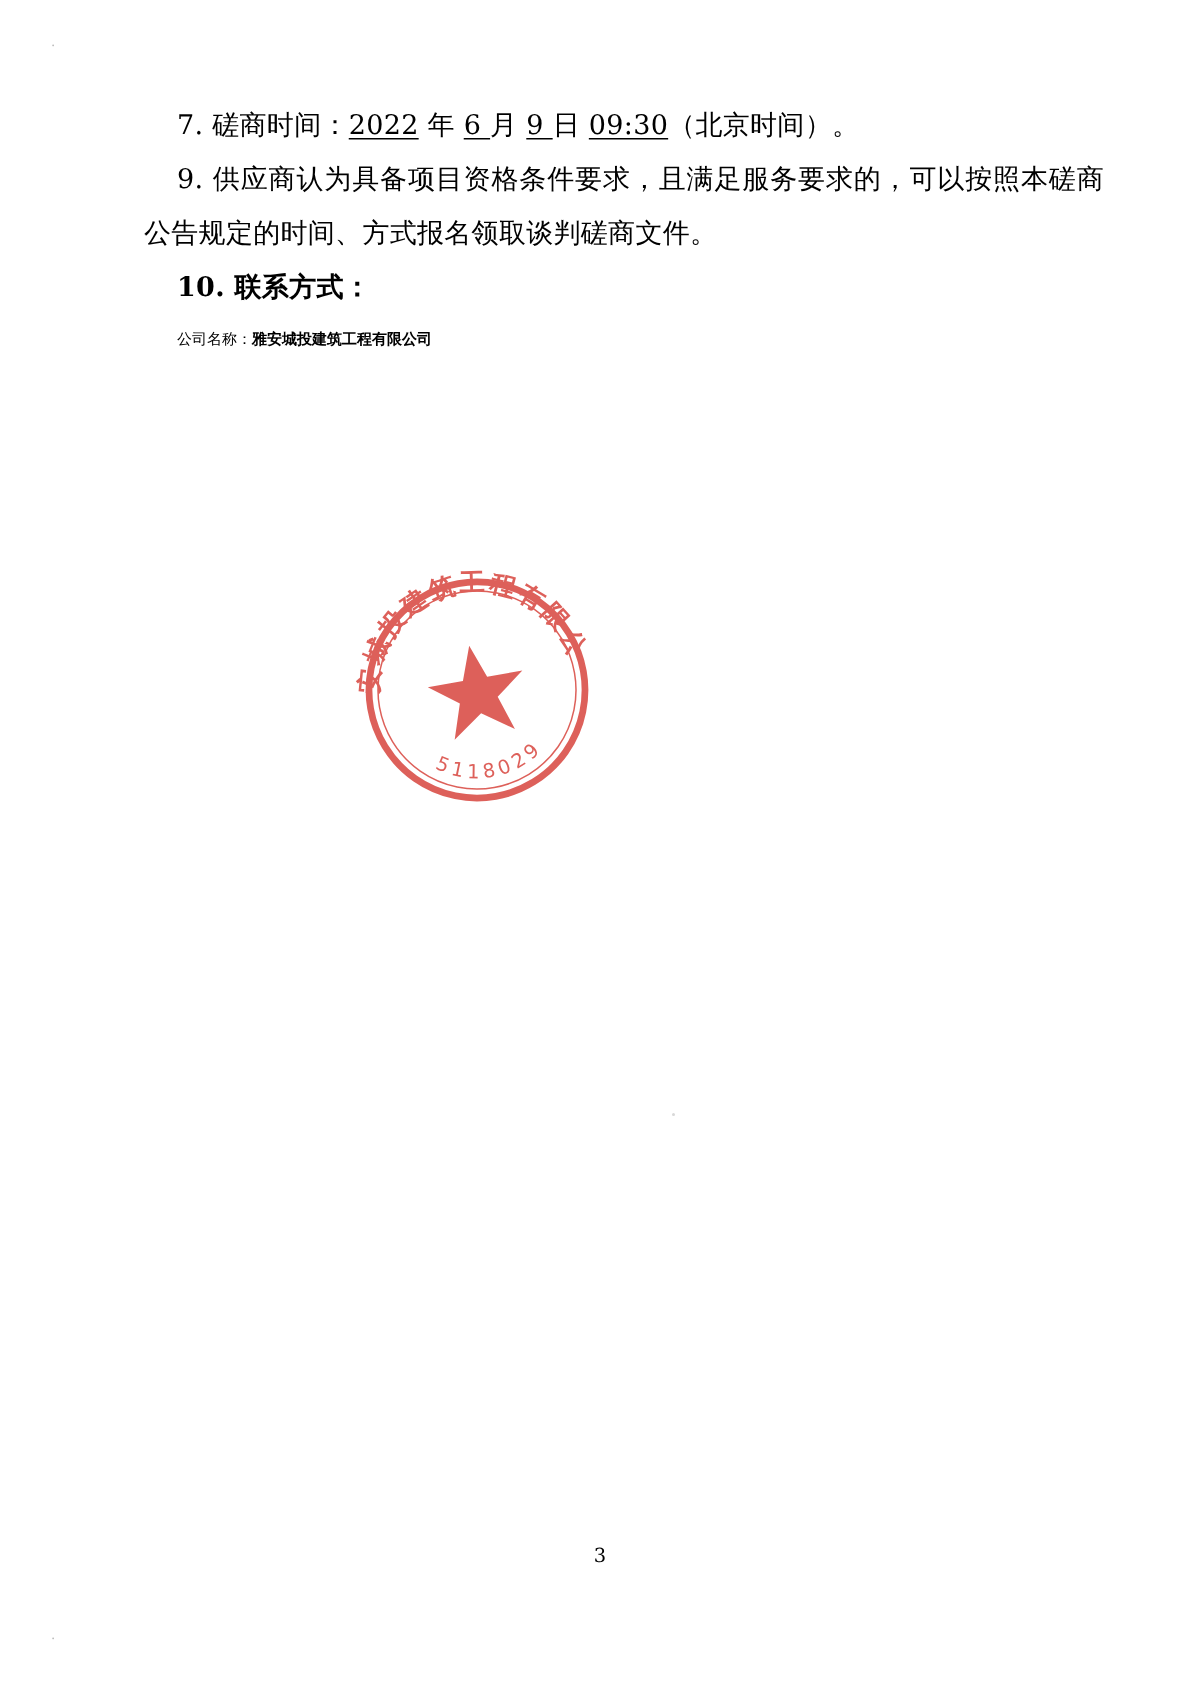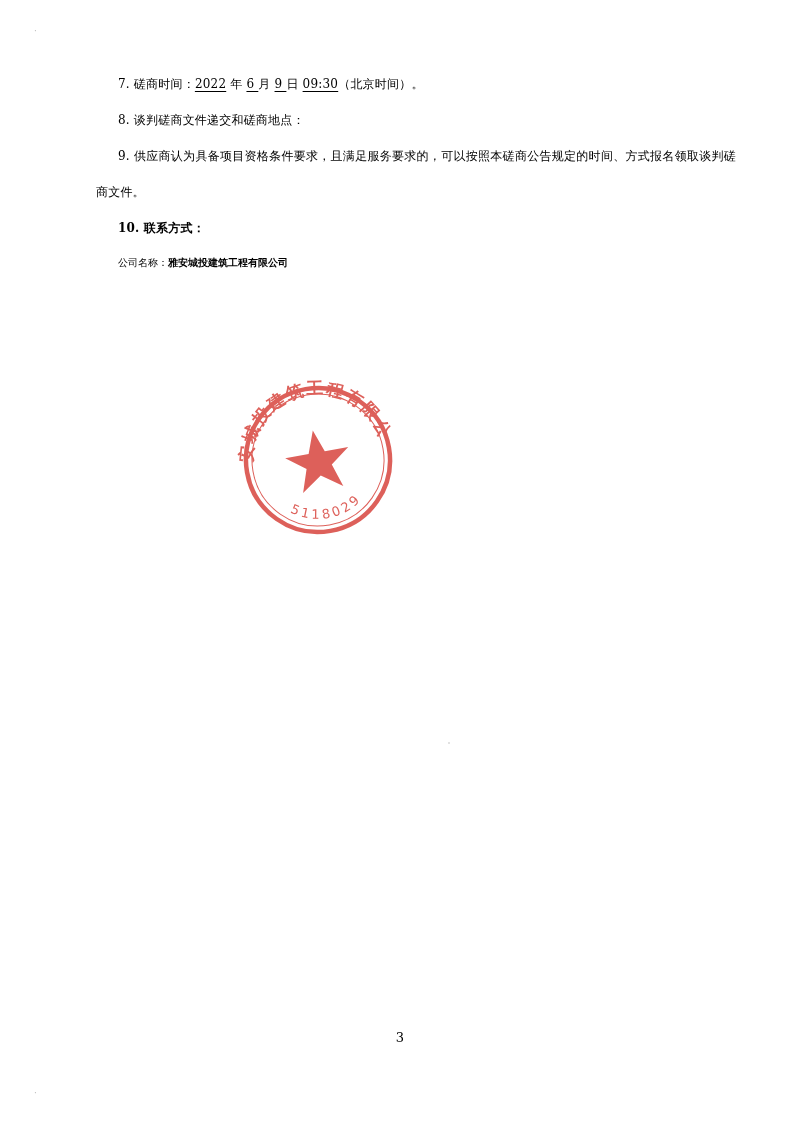--- a/index.html
+++ b/index.html
@@ -16,21 +16,21 @@
     font-family: "DejaVu Serif", "Liberation Serif", serif;
     color: #000000;
   }
   .content {
     position: absolute;
     left: 96px;
     top: 66px;
     width: 640px;
   }
   .para {
-    font-size: 12px;
+    font-size: 18px;
     line-height: 36px;
     text-align: justify;
     margin: 0;
     letter-spacing: 0.2px;
   }
   .indent1 { text-indent: 22px; }
   .indent2 { text-indent: 44px; }
   .bold { font-weight: bold; }
   .u {
     text-decoration: underline;
@@ -96,23 +96,20 @@
   <span class="corner-tick tick-tl">·</span>
   <span class="corner-tick tick-bl">·</span>
   <span class="tick-dot dot-mid"></span>
 
   <div class="content">
 
     <p class="para indent1">
       <span>7. 磋商时间：</span><span class="u">2022</span><span> 年 </span><span class="u"> 6 </span><span> 月 </span><span class="u"> 9 </span><span> 日 </span><span class="u">09:30</span><span>（北京时间）。</span>
     </p>
 
-    <p class="para indent1">
-      <span>8. 谈判磋商文件递交和磋商地点：</span>
-    </p>
 
 
     <p class="para indent1">
       <span>9. 供应商认为具备项目资格条件要求，且满足服务要求的，可以按照本磋商公告规定的时间、方式报名领取谈判磋商文件。</span>
     </p>
 
 
     <p class="para indent1 bold">
       <span>10. 联系方式：</span>
     </p>

